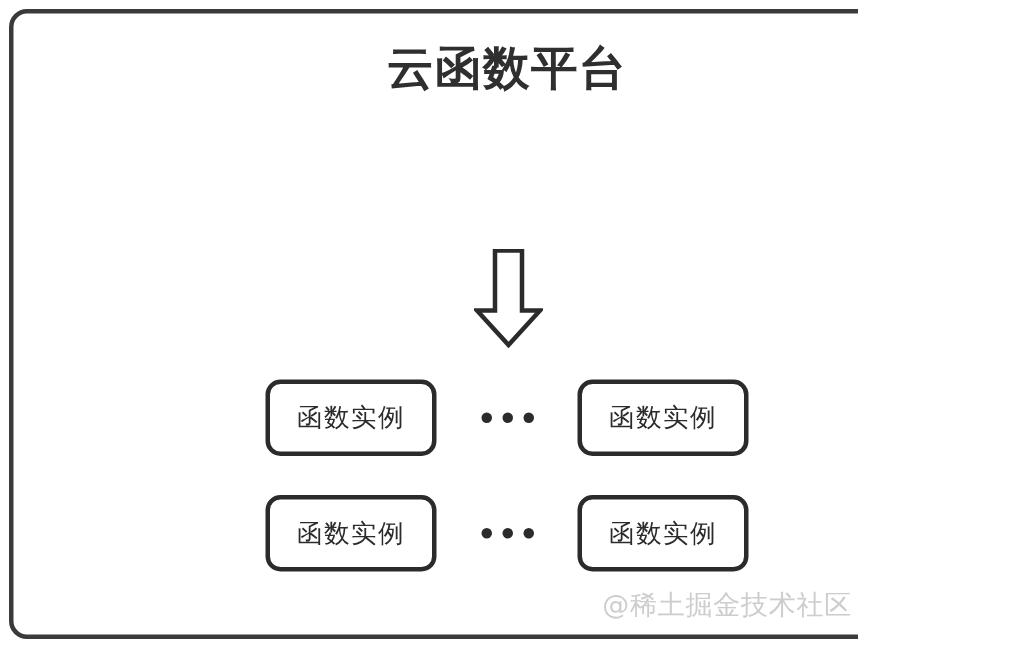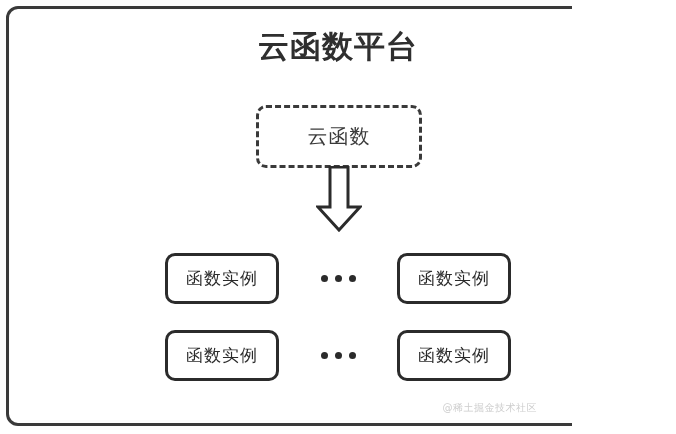--- a/index.html
+++ b/index.html
@@ -78,21 +78,20 @@
 
   
   .instance-row {
     position: absolute;
     left: 0;
     width: 676px;
     height: 52px;
     display: flex;
     align-items: center;
     justify-content: center;
-    gap: 12px;
   }
   .row-1 { top: 252px; }
   .row-2 { top: 329px; }
 
   .instance-box {
     width: 114px;
     height: 51px;
     box-sizing: border-box;
     border: 3px solid #2b2b2b;
     border-radius: 10px;
@@ -117,40 +116,37 @@
   .ellipsis .dot {
     width: 7px;
     height: 7px;
     border-radius: 50%;
     background: #2b2b2b;
   }
 
   
   .watermark {
     position: absolute;
-    right: 35px;
+    right: 4px;
     bottom: 19px;
-    font-size: 10px;
+    font-size: 18px;
     color: #cdcdcd;
     letter-spacing: 0.5px;
     white-space: nowrap;
   }
 </style>
 </head>
 <body>
 
 <div class="canvas">
 
   <div class="outer-frame"></div>
 
   <div class="platform-title">云函数平台</div>
 
-  <div class="cloud-func-box">
-    <span class="label">云函数</span>
-  </div>
 
   <svg class="down-arrow" viewBox="0 0 46 66">
     <polygon points="14,1 32,1 32,41 44,41 23,64 2,41 14,41" fill="#ffffff" stroke="#2b2b2b" stroke-width="3" stroke-linejoin="miter"></polygon>
   </svg>
 
   <div class="instance-row row-1">
     <div class="instance-box">
       <span class="label">函数实例</span>
     </div>
     <div class="ellipsis">

